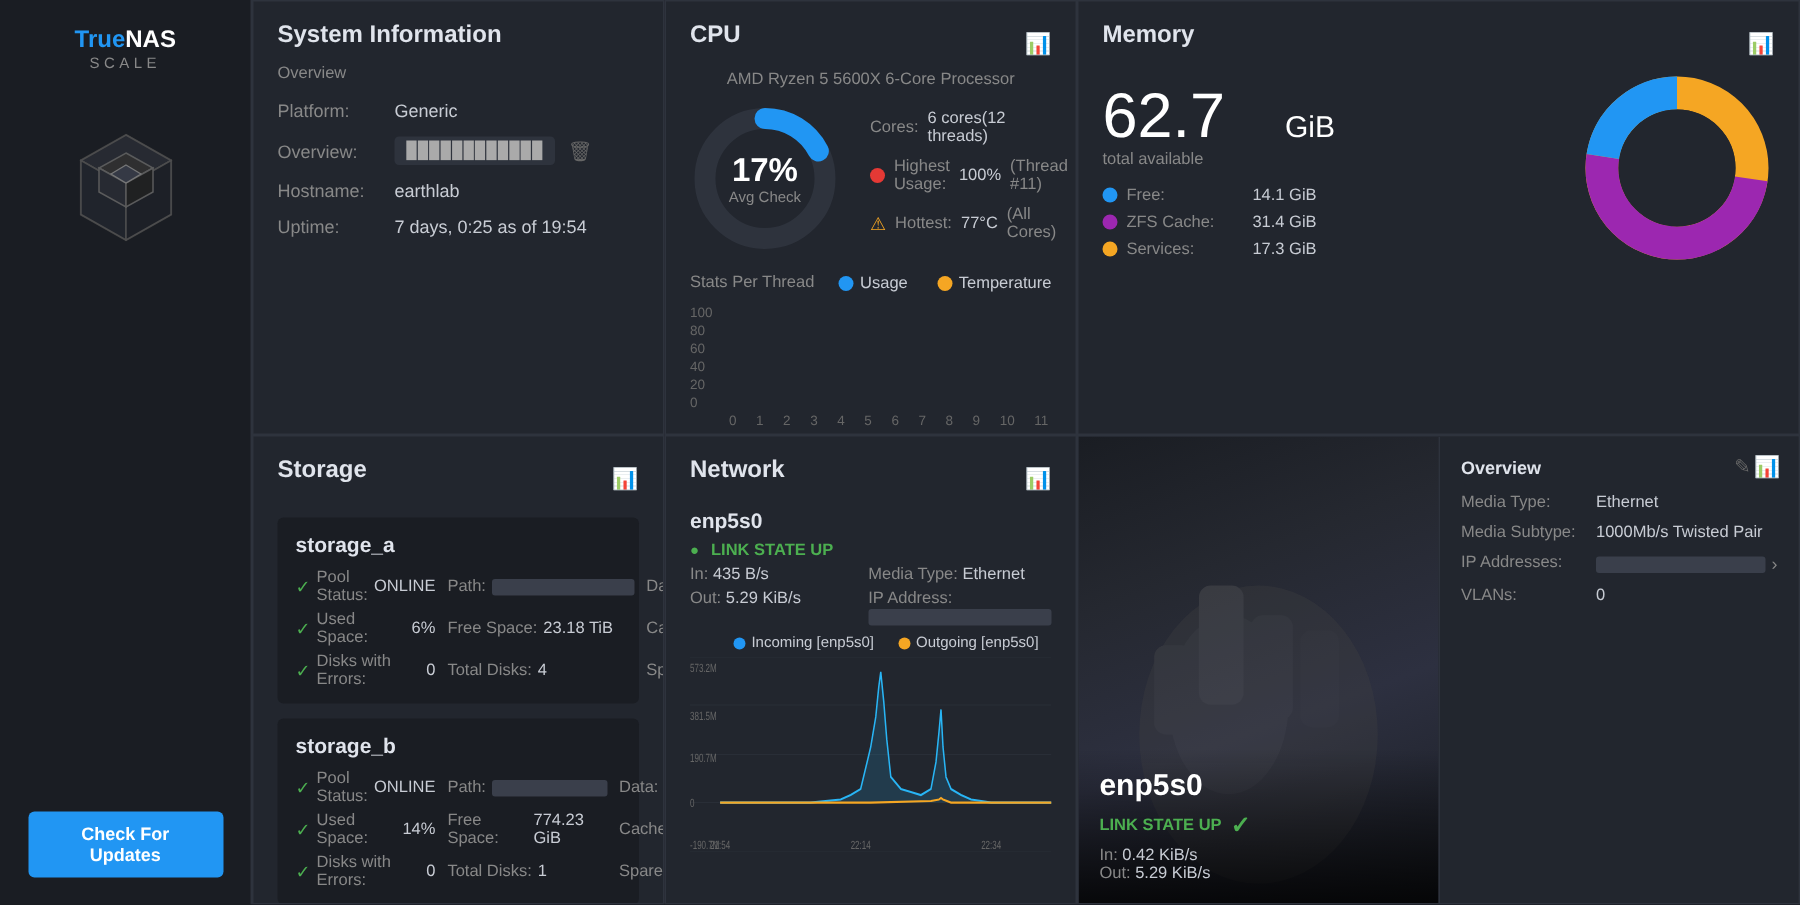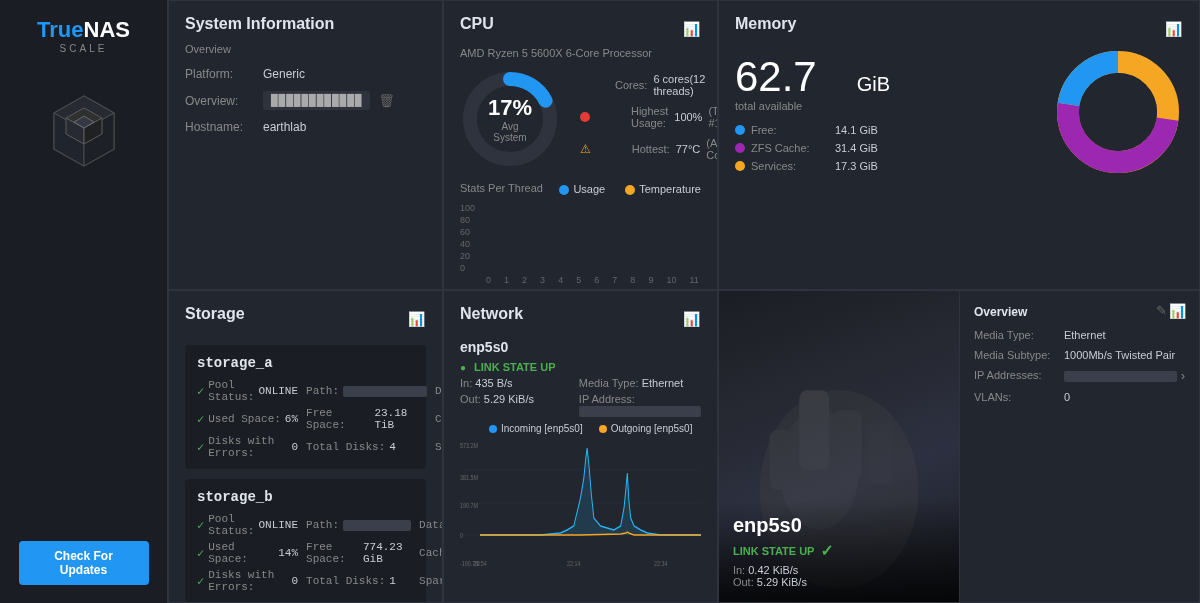--- a/index.html
+++ b/index.html
@@ -51,21 +51,21 @@
       flex-direction: column;
       align-items: center;
       padding: 18px 12px;
       grid-row: 1 / 3;
     }
     .logo-area {
       text-align: center;
       margin-bottom: 16px;
     }
     .logo-text {
-      font-size: 22px;
+      font-size: 16px;
       font-weight: 700;
       color: #fff;
       line-height: 1.1;
     }
     .logo-text .blue { color: #2196f3; }
     .logo-scale {
       font-size: 10px;
       color: #888;
       letter-spacing: 3px;
       margin-top: 1px;
@@ -129,21 +129,21 @@
       font-size: 13px;
     }
     
     .cpu-panel {
       grid-column: 3;
       grid-row: 1;
     }
     .cpu-header-title {
       font-size: 11px;
       color: #888;
-      text-align: left;
+      text-align: center;
       margin-bottom: 10px;
     }
     .cpu-main {
       display: flex;
       gap: 20px;
       margin-bottom: 8px;
     }
     .cpu-donut-wrap {
       display: flex;
       flex-direction: column;
@@ -183,21 +183,21 @@
       align-items: center;
       gap: 6px;
       font-size: 11px;
     }
     .cpu-stat-dot {
       width: 10px;
       height: 10px;
       border-radius: 50%;
       flex-shrink: 0;
     }
-    .cpu-stat-label { color: #888; margin-left: 35px; }
+    .cpu-stat-label { color: #888; }
     .cpu-stat-value { color: #c8ccd4; }
     .cpu-stat-sub { color: #888; }
     .cpu-thread-legend {
       display: flex;
       gap: 20px;
       margin: 6px 0 4px 0;
       font-size: 11px;
     }
     .legend-dot {
       display: inline-block;
@@ -257,21 +257,20 @@
     
     .storage-panel {
       grid-column: 2;
       grid-row: 2;
     }
     .storage-item {
       background: #1a1d23;
       border-radius: 4px;
       padding: 10px 12px;
       margin-bottom: 10px;
-      font-family: Liberation Mono, monospace;
     }
     .storage-name {
       font-size: 14px;
       font-weight: 600;
       color: #e0e4ec;
       margin-bottom: 8px;
     }
     .storage-details {
       display: grid;
       grid-template-columns: 1fr 1fr 1fr;
@@ -473,38 +472,42 @@
     </div>
     <div class="info-row">
       <span class="info-label">Overview:</span>
       <span class="version-box">████████████</span>
       <span class="version-edit-btn">🗑</span>
     </div>
     <div class="info-row">
       <span class="info-label">Hostname:</span>
       <span class="info-value">earthlab</span>
     </div>
+    <div class="info-row">
+      <span class="info-label">Uptime:</span>
+      <span class="info-value">7 days, 0:25 as of 19:54</span>
+    </div>
   </div>
 
   <div class="panel cpu-panel">
     <div style="display:flex;justify-content:space-between;align-items:center;margin-bottom:4px;">
       <div class="panel-title">CPU</div>
       <button class="panel-icon-btn" style="position:static;">📊</button>
     </div>
     <div class="cpu-header-title">AMD Ryzen 5 5600X 6-Core Processor</div>
     <div class="cpu-main">
       <div class="cpu-donut-wrap">
         <div class="cpu-donut">
           <svg width="100" height="100" viewBox="0 0 100 100">
             <circle cx="50" cy="50" r="40" fill="none" stroke="#2e333d" stroke-width="14"></circle>
             <circle cx="50" cy="50" r="40" fill="none" stroke="#2196f3" stroke-width="14" stroke-dasharray="251.2" stroke-dashoffset="207.5" stroke-linecap="round" transform="rotate(-90 50 50)"></circle>
           </svg>
           <div class="cpu-donut-label">
             <div class="cpu-pct">17%</div>
-            <div class="cpu-avg-label">Avg System</div>
+            <div class="cpu-avg-label">Avg Check</div>
           </div>
         </div>
       </div>
       <div class="cpu-stats">
         <div class="cpu-stat-row">
           <span class="cpu-stat-label">Cores:</span>
           <span class="cpu-stat-value">6 cores(12 threads)</span>
         </div>
         <div class="cpu-stat-row">
           <span class="cpu-stat-dot" style="background:#e53935;"></span>

